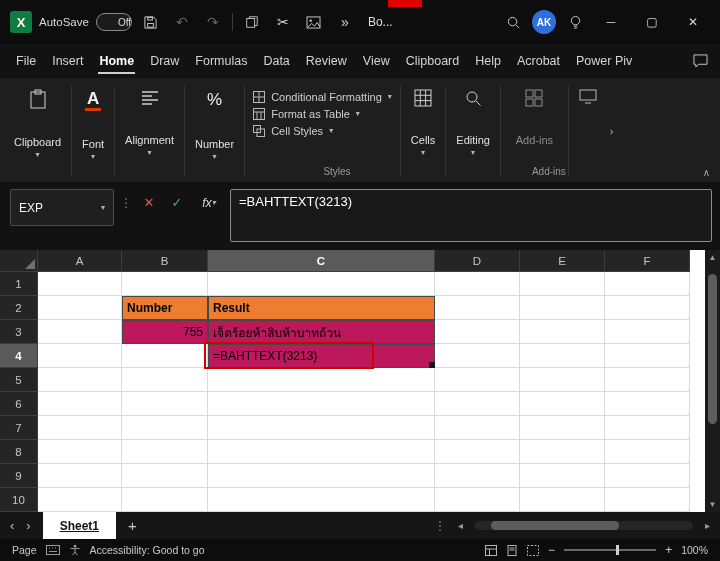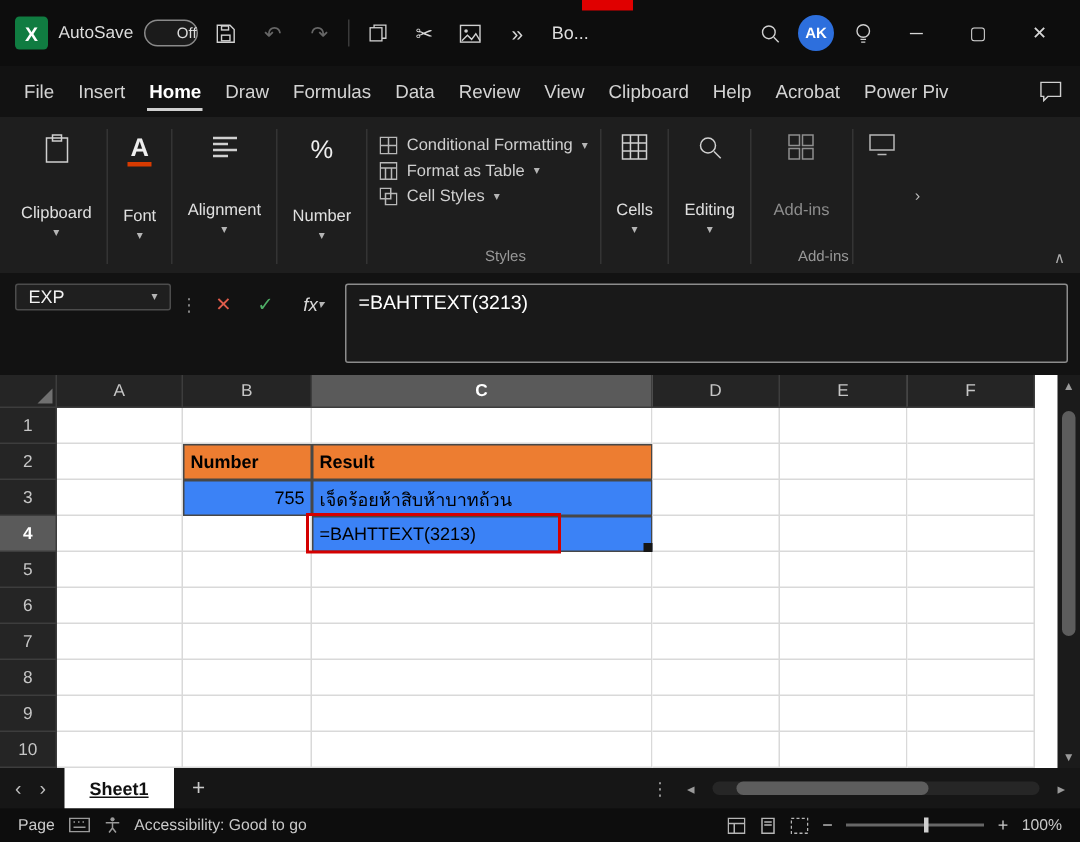--- a/index.html
+++ b/index.html
@@ -39,37 +39,37 @@
   .grp-label{font-size:10px;color:#989898;margin-top:auto;padding-bottom:3px;margin-left:29px;}
   .styles-list{display:flex;flex-direction:column;gap:5px;padding:9px 6px 0;}
   .srow{display:flex;align-items:center;gap:6px;font-size:11px;color:#cfcfcf;background:none;border:none;cursor:pointer;white-space:nowrap;}
   .bigA{font-size:17px;font-weight:bold;color:#eee;border-bottom:3px solid #d83b01;line-height:19px;padding:0 2px;}
   .pct{font-size:17px;color:#eee;line-height:22px;}
   .collapse{position:absolute;right:10px;bottom:4px;color:#aaa;font-size:10px;background:none;border:none;cursor:pointer;}
   .rchev{background:none;border:none;color:#bbb;font-size:11px;align-self:center;cursor:pointer;padding:0 5px;}
 
   
   .fbar{height:68px;background:#121212;display:flex;align-items:flex-start;padding:7px 8px 8px 10px;gap:6px;flex:0 0 auto;}
-  .namebox{width:104px;height:18px;background:#1f1f1f;border:1px solid #4c4c4c;border-radius:2px;display:flex;align-items:center;justify-content:space-between;padding:0 8px;font-size:12px;color:#f2f2f2;cursor:pointer;}
+  .namebox{width:104px;height:37px;background:#1f1f1f;border:1px solid #4c4c4c;border-radius:2px;display:flex;align-items:center;justify-content:space-between;padding:0 8px;font-size:12px;color:#f2f2f2;cursor:pointer;}
   .fdots{color:#8a8a8a;font-size:12px;margin-top:7px;}
   .fbtn{width:22px;height:27px;background:none;border:none;font-size:13px;display:flex;align-items:center;justify-content:center;cursor:pointer;}
   .fx-x{color:#e05c4b;}.fx-ck{color:#4fae67;}
   .fx-fx{color:#d8d8d8;font-style:italic;font-size:12.5px;width:30px;}
   .finput{flex:1;align-self:stretch;height:53px;background:#191919;border:1px solid #8c8c8c;border-radius:2px;padding:4px 8px;font-size:13px;color:#fff;cursor:text;}
 
   
   .gridwrap{flex:1;display:flex;background:#fff;position:relative;min-height:0;}
   .grid{position:relative;width:690px;display:grid;grid-template-columns:38px 84px 86px 227px 85px 85px 85px;grid-template-rows:22px repeat(10,24px);flex:0 0 auto;}
   .corner{background:#252525;border-right:1px solid #3d3d3d;border-bottom:1px solid #3d3d3d;position:relative;cursor:pointer;}
   .corner::after{content:"";position:absolute;right:2px;bottom:2px;border-left:10px solid transparent;border-bottom:10px solid #707070;}
   .ch,.rh{background:#252525;color:#c6c6c6;font-size:11.5px;display:flex;align-items:center;justify-content:center;border-right:1px solid #3d3d3d;border-bottom:1px solid #3d3d3d;cursor:pointer;}
   .ch.sel,.rh.sel{background:#5a5a5a;color:#fff;font-weight:bold;}
   .cell{background:#fff;border-right:1px solid #d9d9d9;border-bottom:1px solid #d9d9d9;font-size:12px;color:#141414;display:flex;align-items:center;padding:0 4px;overflow:hidden;white-space:nowrap;cursor:cell;}
   .cell.orange{background:#ED7D31;font-weight:bold;color:#000;border:1px solid #474747;}
-  .cell.green{background:#3b82f6;color:#000;border:1px solid #474747;}
+  .cell.green{background:#be185d;color:#000;border:1px solid #474747;}
   .cell.num{justify-content:flex-end;}
   .redbox{position:absolute;left:204px;top:92px;width:170px;height:27px;border:2px solid #D40000;z-index:5;pointer-events:none;}
   .fillhandle{position:absolute;left:429px;top:112px;width:6px;height:6px;background:#161616;z-index:6;}
   .filler{flex:1;background:#fff;}
   .vscroll{width:15px;background:#1b1b1b;display:flex;flex-direction:column;align-items:center;padding:3px 0;cursor:pointer;}
   .varr{color:#9a9a9a;font-size:8px;line-height:9px;}
   .vthumb{width:9px;height:150px;background:#5d5d5d;border-radius:5px;margin-top:12px;}
   .vsp{flex:1;}
 
   

